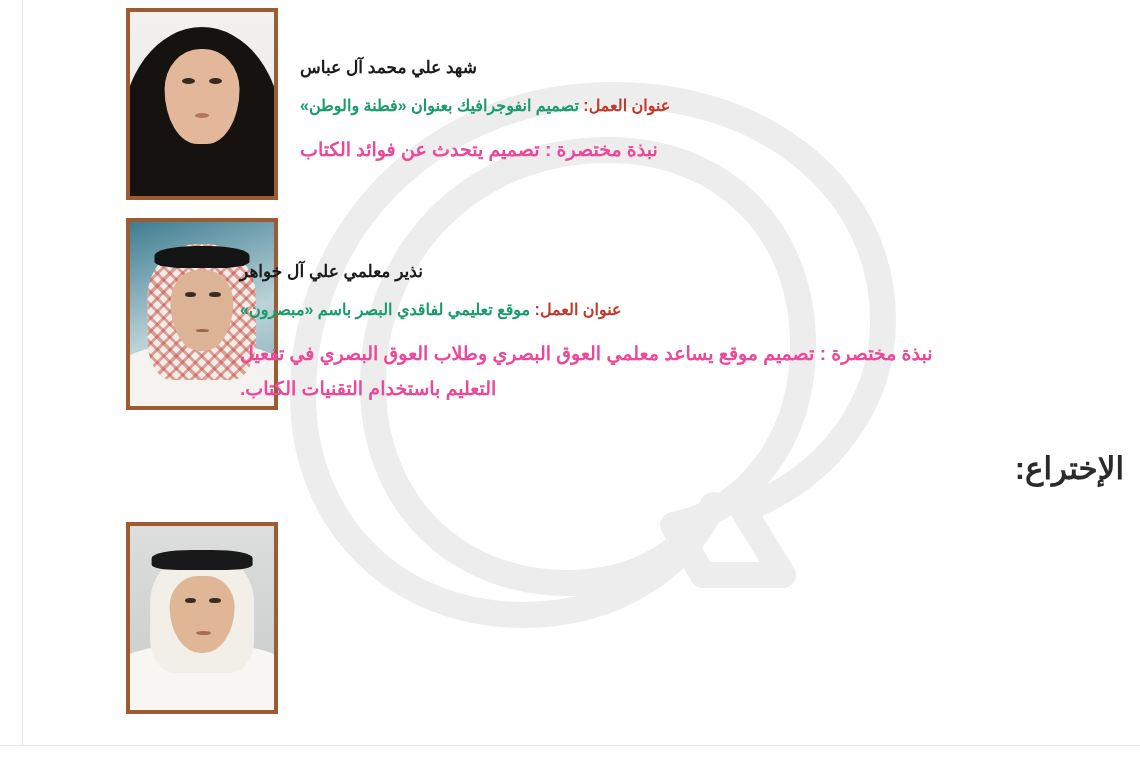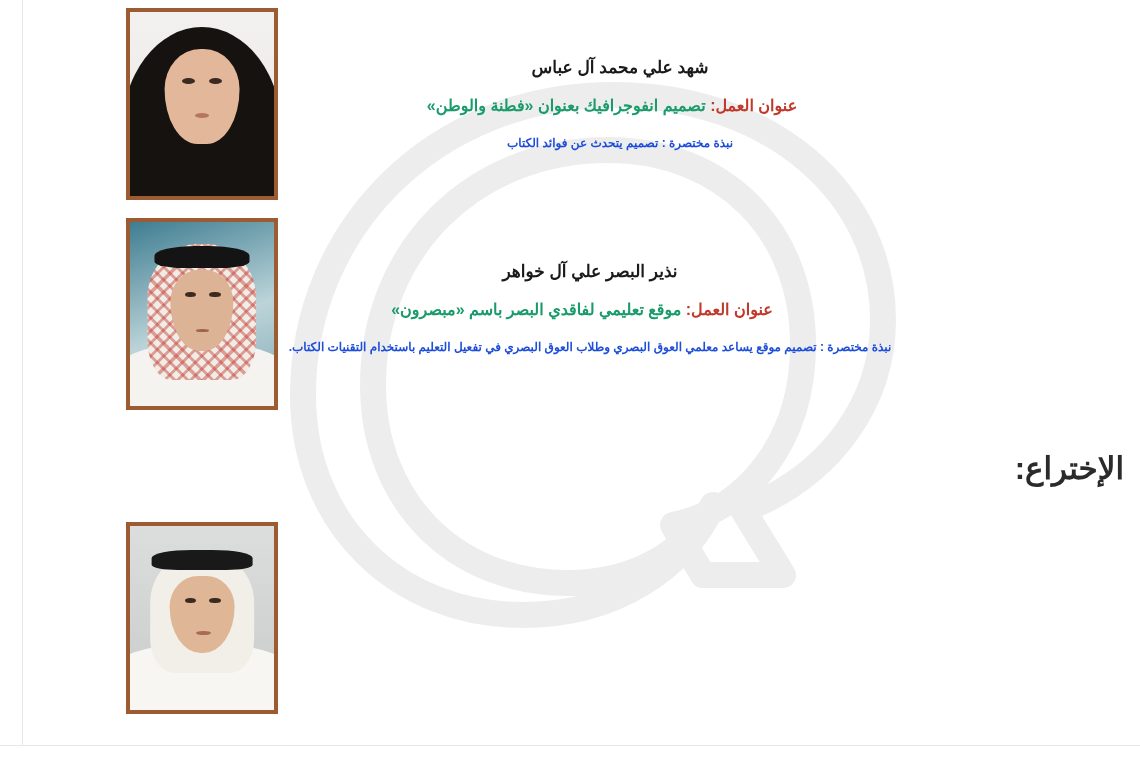--- a/index.html
+++ b/index.html
@@ -89,43 +89,43 @@
   .entry .photo {
     width: 100%;
     height: 100%;
     display: block;
     position: relative;
     overflow: hidden;
   }
   .entry .text-block {
     position: absolute;
     top: 0;
-    text-align: center;
+    text-align: left;
     direction: rtl;
   }
   .name {
     font-family: "Liberation Sans", sans-serif;
     font-size: 17px;
     font-weight: bold;
     color: #1a1a1a;
     margin: 0 0 14px 0;
     line-height: 1.4;
   }
   .work-line {
     font-size: 16px;
     font-weight: bold;
     margin: 0 16px 14px 0;
     line-height: 1.5;
   }
   .work-label { color: #c0392b; }
   .work-title { color: #1a9b6c; }
   .summary {
-    font-size: 12px;
+    font-size: 19px;
     font-weight: bold;
-    color: #1d4ed8;
+    color: #ec4899;
     margin: 0;
     line-height: 1.85;
     letter-spacing: 0.2px;
   }
 
   .section-heading {
     position: absolute;
     right: 16px;
     font-family: "Liberation Sans", sans-serif;
     font-size: 31px;
@@ -297,21 +297,21 @@
             <div class="shoulders"></div>
             <div class="ghutra"></div>
             <div class="agal"></div>
             <div class="face"></div>
             <div class="eye-l"></div>
             <div class="eye-r"></div>
             <div class="mouth"></div>
           </div>
         </div>
         <div class="text-block" style="right:180px; top:42px; width:700px;">
-          <p class="name">نذير البصر علي آل خواهر</p>
+          <p class="name">نذير معلمي علي آل خواهر</p>
           <p class="work-line">
             <span class="work-label">عنوان العمل:</span>
             <span class="work-title">موقع تعليمي لفاقدي البصر باسم «مبصرون»</span>
           </p>
           <p class="summary">نبذة مختصرة : تصميم موقع يساعد معلمي العوق البصري وطلاب العوق البصري في تفعيل التعليم باستخدام التقنيات الكتاب.</p>
         </div>
       </div>
 
       <div class="section-heading" style="top:450px;">الإختراع:</div>
 

